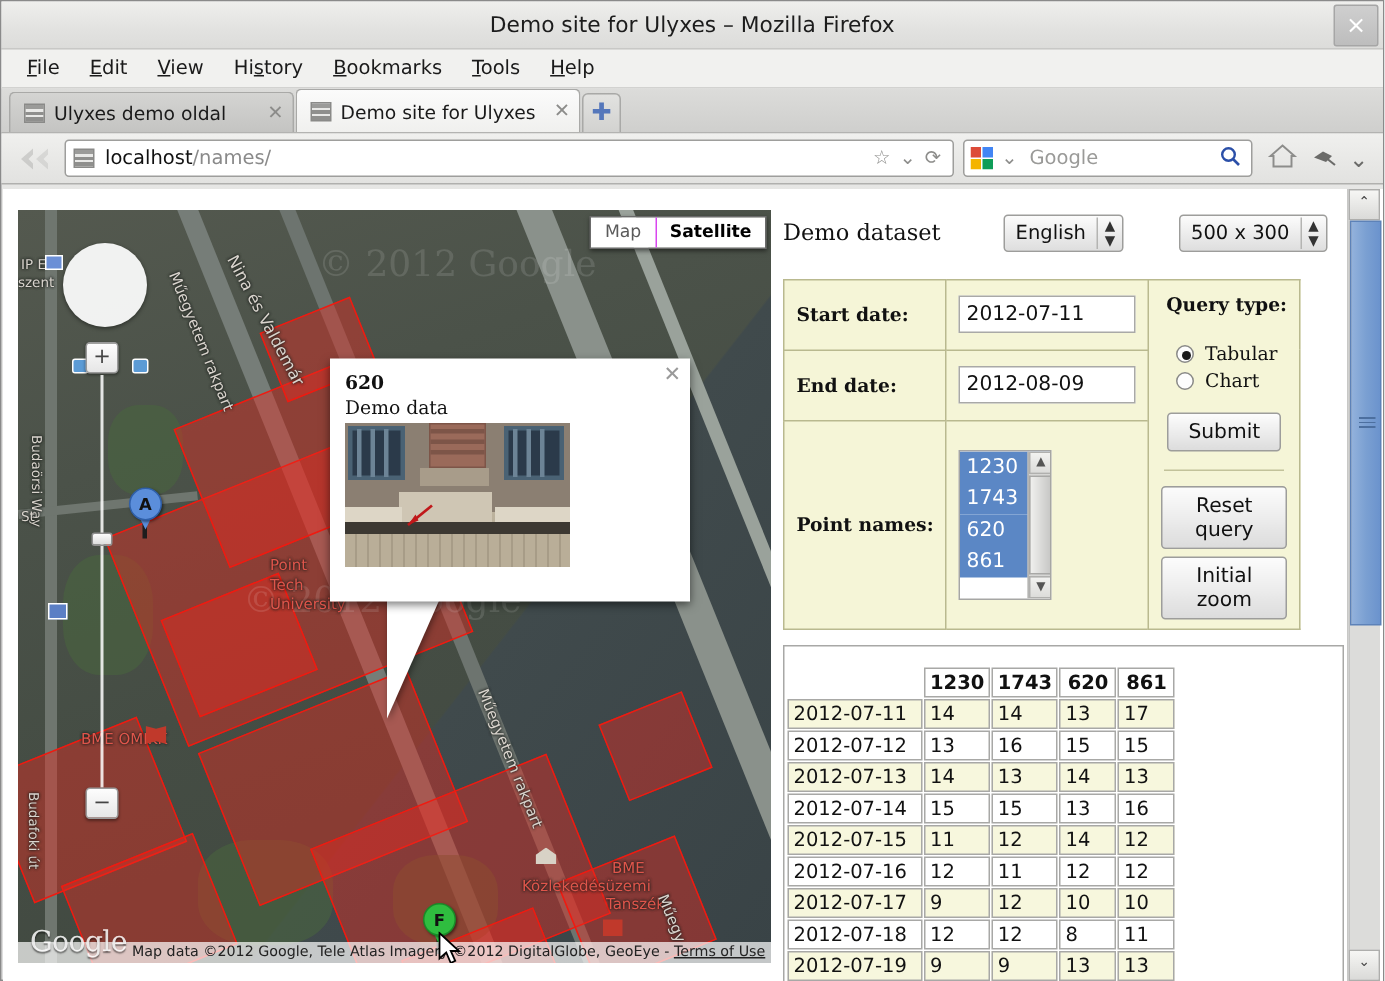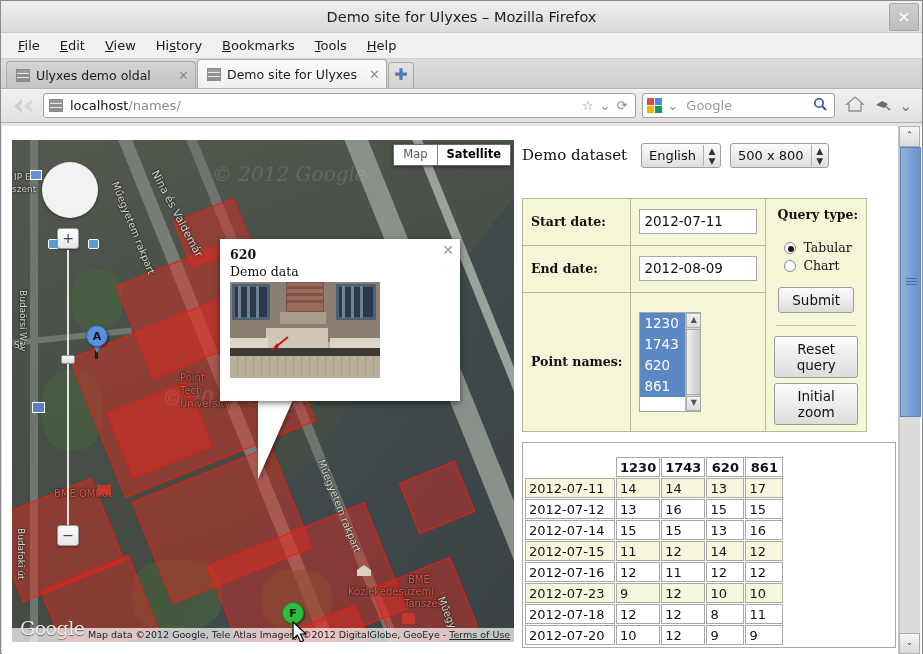--- a/index.html
+++ b/index.html
@@ -238,24 +238,23 @@
     color: #d9d4cd;
     font-size: 9px;
     font-family: "DejaVu Sans", sans-serif;
     text-shadow: 0 0 2px #1b1f1c, 0 0 2px #1b1f1c;
     white-space: nowrap;
   }
   .maplabel.red { color: #e0554b; }
   .watermark {
     position: absolute;
     color: rgba(255,255,255,0.12);
-    font-size: 20px;
+    font-size: 24px;
     font-family: "DejaVu Serif", serif;
     white-space: nowrap;
-    font-style: italic;
   }
 
   
   #maptype {
     position: absolute; right: 3px; top: 4px;
     display: flex;
     border: 1px solid #6b6b6b;
     box-shadow: 0 1px 3px rgba(0,0,0,.5);
     font-family: "DejaVu Sans", sans-serif;
     font-size: 11.5px;
@@ -431,21 +430,22 @@
   
   #panel {
     position: absolute;
     left: 520px; top: 14px;
     width: 378px;
   }
   #dataset-row {
     display: flex;
     align-items: center;
     height: 30px;
-    margin-bottom: 28px;
+    margin-bottom: 16px;
+    gap: 28px;
   }
   #dataset-label {
     font-family: "DejaVu Serif", serif;
     font-size: 15px;
     color: #111;
     margin-right: 14px;
   }
   .selectbox {
     height: 25px;
     background: linear-gradient(to bottom, #fcfcfc 0%, #ebebeb 55%, #dedede 100%);
@@ -872,21 +872,21 @@
 
     <div id="panel">
 
       <div id="dataset-row">
         <div id="dataset-label">Demo dataset</div>
         <div class="selectbox">
           <div class="sv">English</div>
           <div class="sarrow">▲<br>▼</div>
         </div>
         <div class="selectbox">
-          <div class="sv">500 x 800</div>
+          <div class="sv">500 x 300</div>
           <div class="sarrow">▲<br>▼</div>
         </div>
       </div>
 
       <table id="qform">
         <tbody>
             <tr>
           <td class="lbl">Start date:</td>
           <td>
             <div class="txtinput">2012-07-11</div>
@@ -954,20 +954,27 @@
                 <td class="dt-col-v">13</td>
                 <td class="dt-col-v">17</td>
               </tr>
               <tr>
                 <td class="datecell">2012-07-12</td>
                 <td class="dt-col-v">13</td>
                 <td class="dt-col-v">16</td>
                 <td class="dt-col-v">15</td>
                 <td class="dt-col-v">15</td>
               </tr>
+              <tr class="alt">
+                <td class="datecell">2012-07-13</td>
+                <td class="dt-col-v">14</td>
+                <td class="dt-col-v">13</td>
+                <td class="dt-col-v">14</td>
+                <td class="dt-col-v">13</td>
+              </tr>
               <tr>
                 <td class="datecell">2012-07-14</td>
                 <td class="dt-col-v">15</td>
                 <td class="dt-col-v">15</td>
                 <td class="dt-col-v">13</td>
                 <td class="dt-col-v">16</td>
               </tr>
               <tr class="alt">
                 <td class="datecell">2012-07-15</td>
                 <td class="dt-col-v">11</td>
@@ -976,33 +983,40 @@
                 <td class="dt-col-v">12</td>
               </tr>
               <tr>
                 <td class="datecell">2012-07-16</td>
                 <td class="dt-col-v">12</td>
                 <td class="dt-col-v">11</td>
                 <td class="dt-col-v">12</td>
                 <td class="dt-col-v">12</td>
               </tr>
               <tr class="alt">
-                <td class="datecell">2012-07-23</td>
+                <td class="datecell">2012-07-17</td>
                 <td class="dt-col-v">9</td>
                 <td class="dt-col-v">12</td>
                 <td class="dt-col-v">10</td>
                 <td class="dt-col-v">10</td>
               </tr>
               <tr>
                 <td class="datecell">2012-07-18</td>
                 <td class="dt-col-v">12</td>
                 <td class="dt-col-v">12</td>
                 <td class="dt-col-v">8</td>
                 <td class="dt-col-v">11</td>
               </tr>
+              <tr class="alt">
+                <td class="datecell">2012-07-19</td>
+                <td class="dt-col-v">9</td>
+                <td class="dt-col-v">9</td>
+                <td class="dt-col-v">13</td>
+                <td class="dt-col-v">13</td>
+              </tr>
               <tr>
                 <td class="datecell">2012-07-20</td>
                 <td class="dt-col-v">10</td>
                 <td class="dt-col-v">12</td>
                 <td class="dt-col-v">9</td>
                 <td class="dt-col-v">9</td>
               </tr>
             </tbody>
         </table>
       </div>

